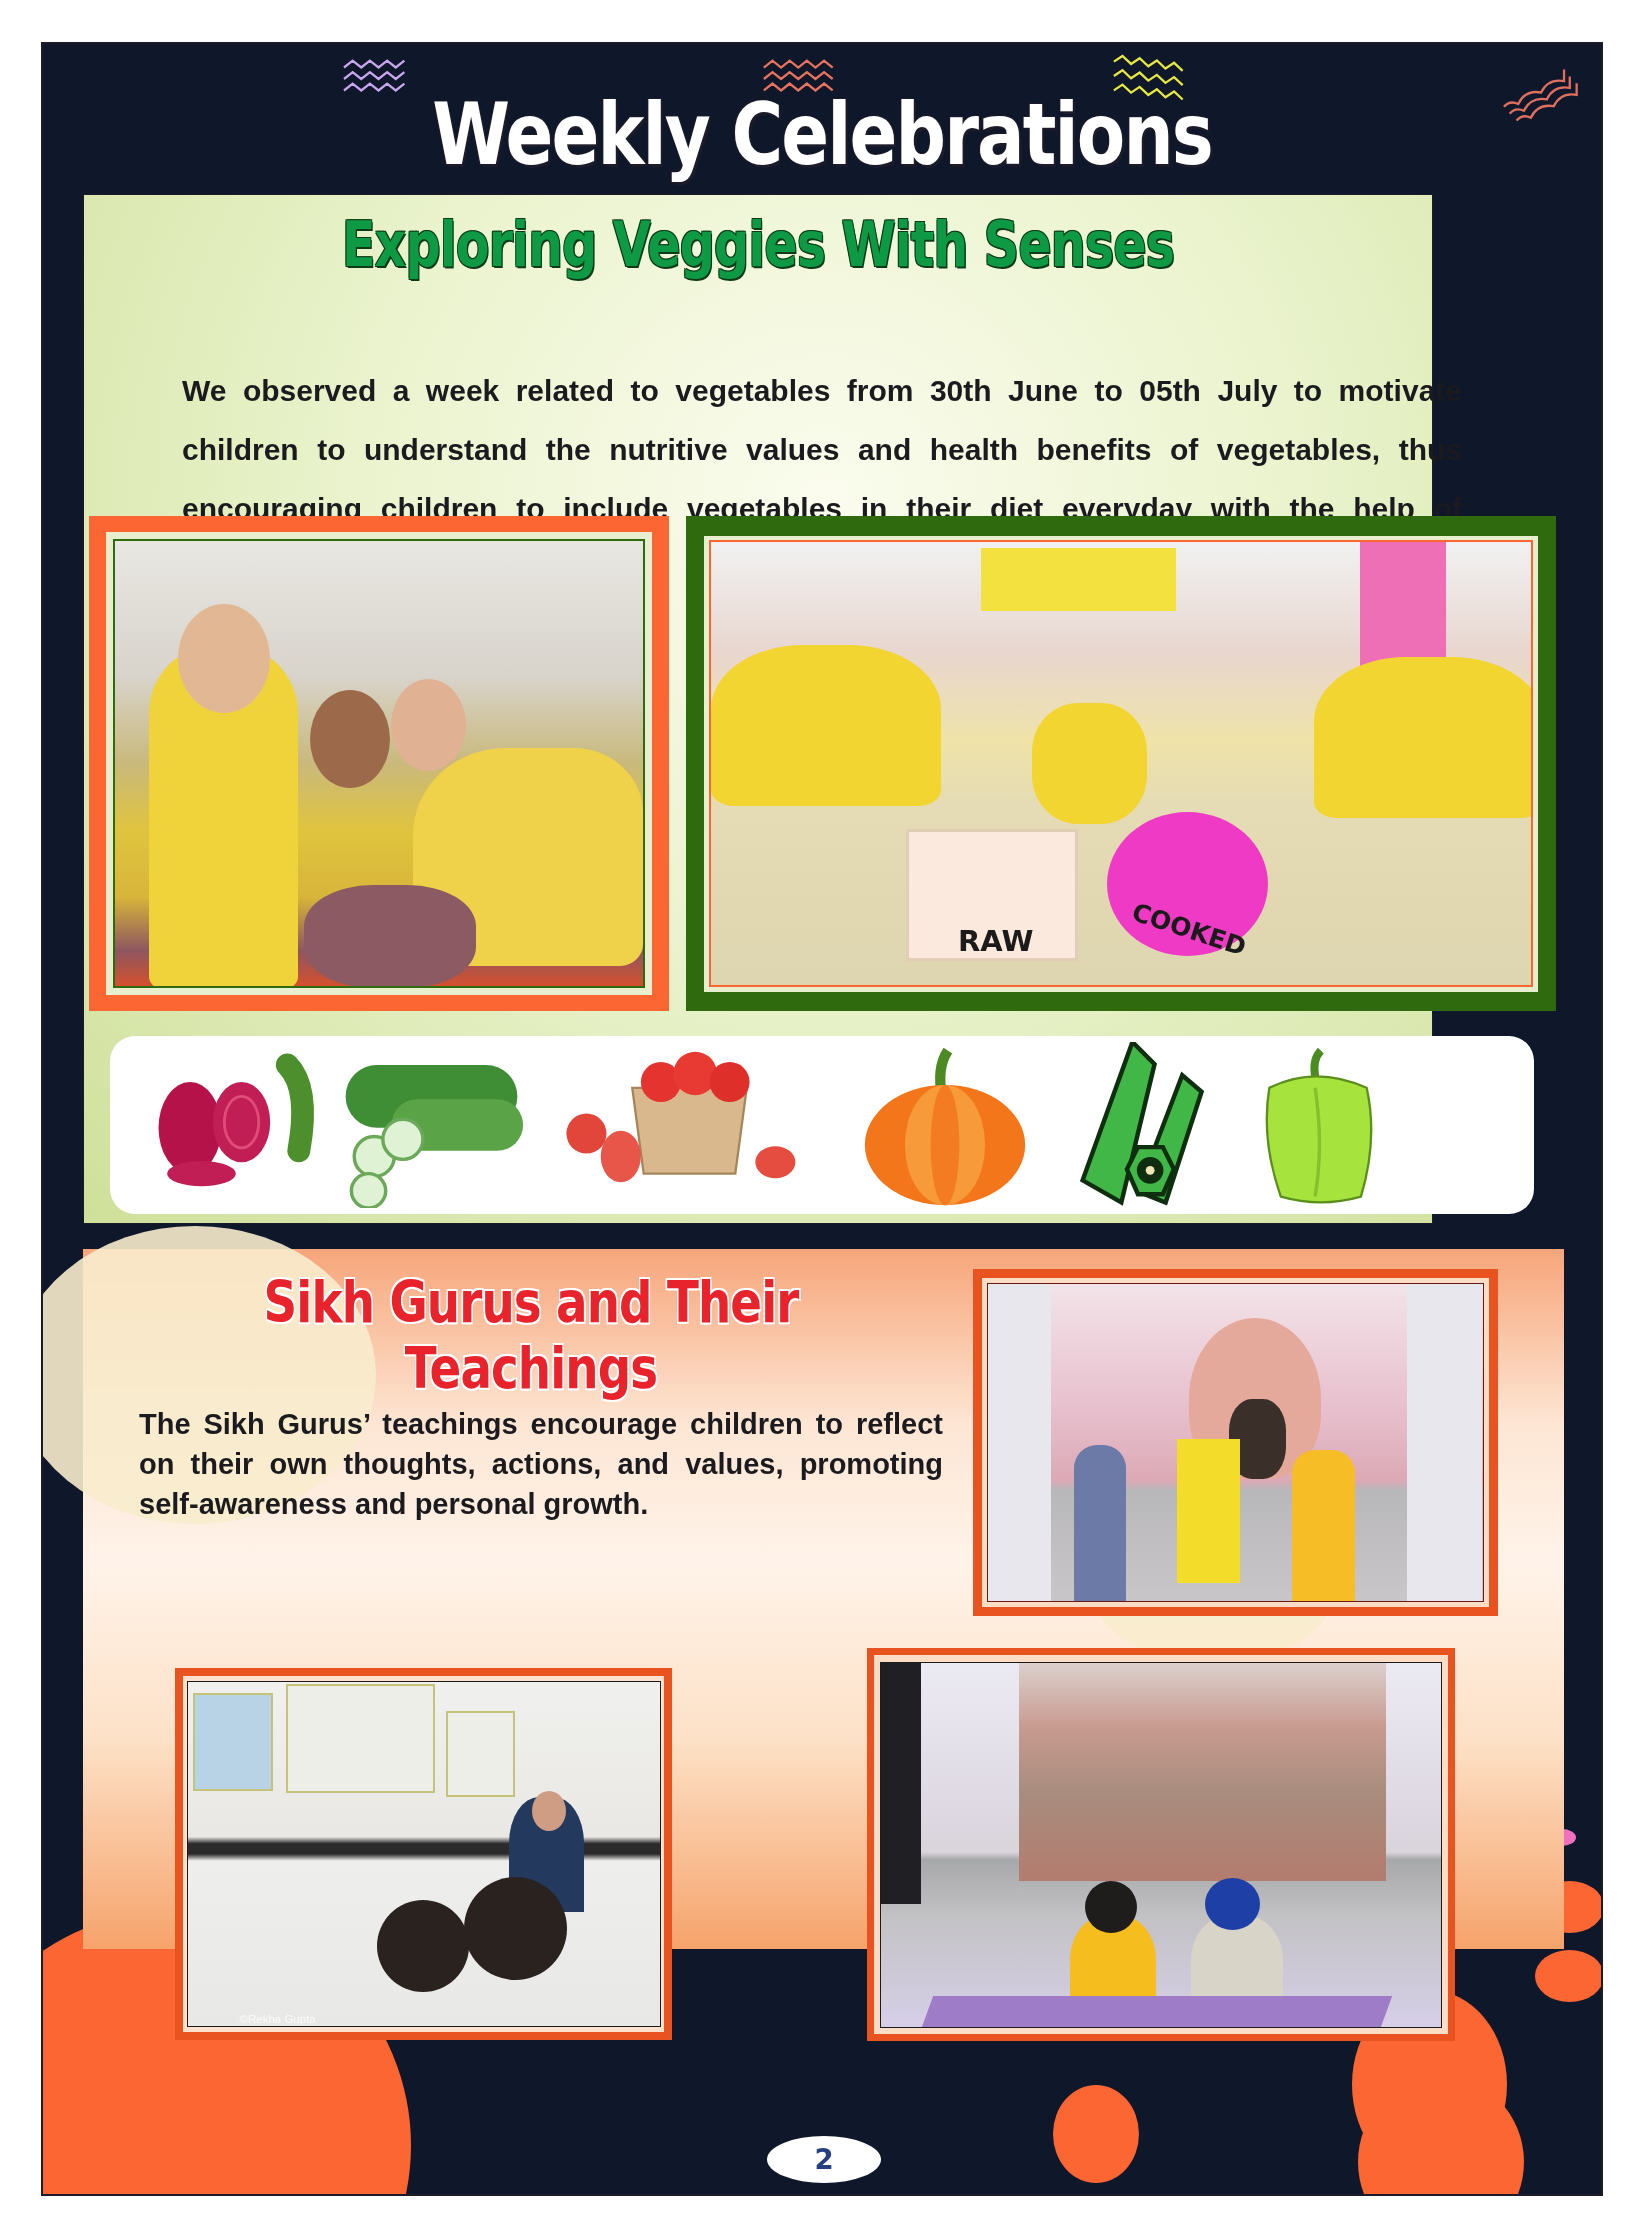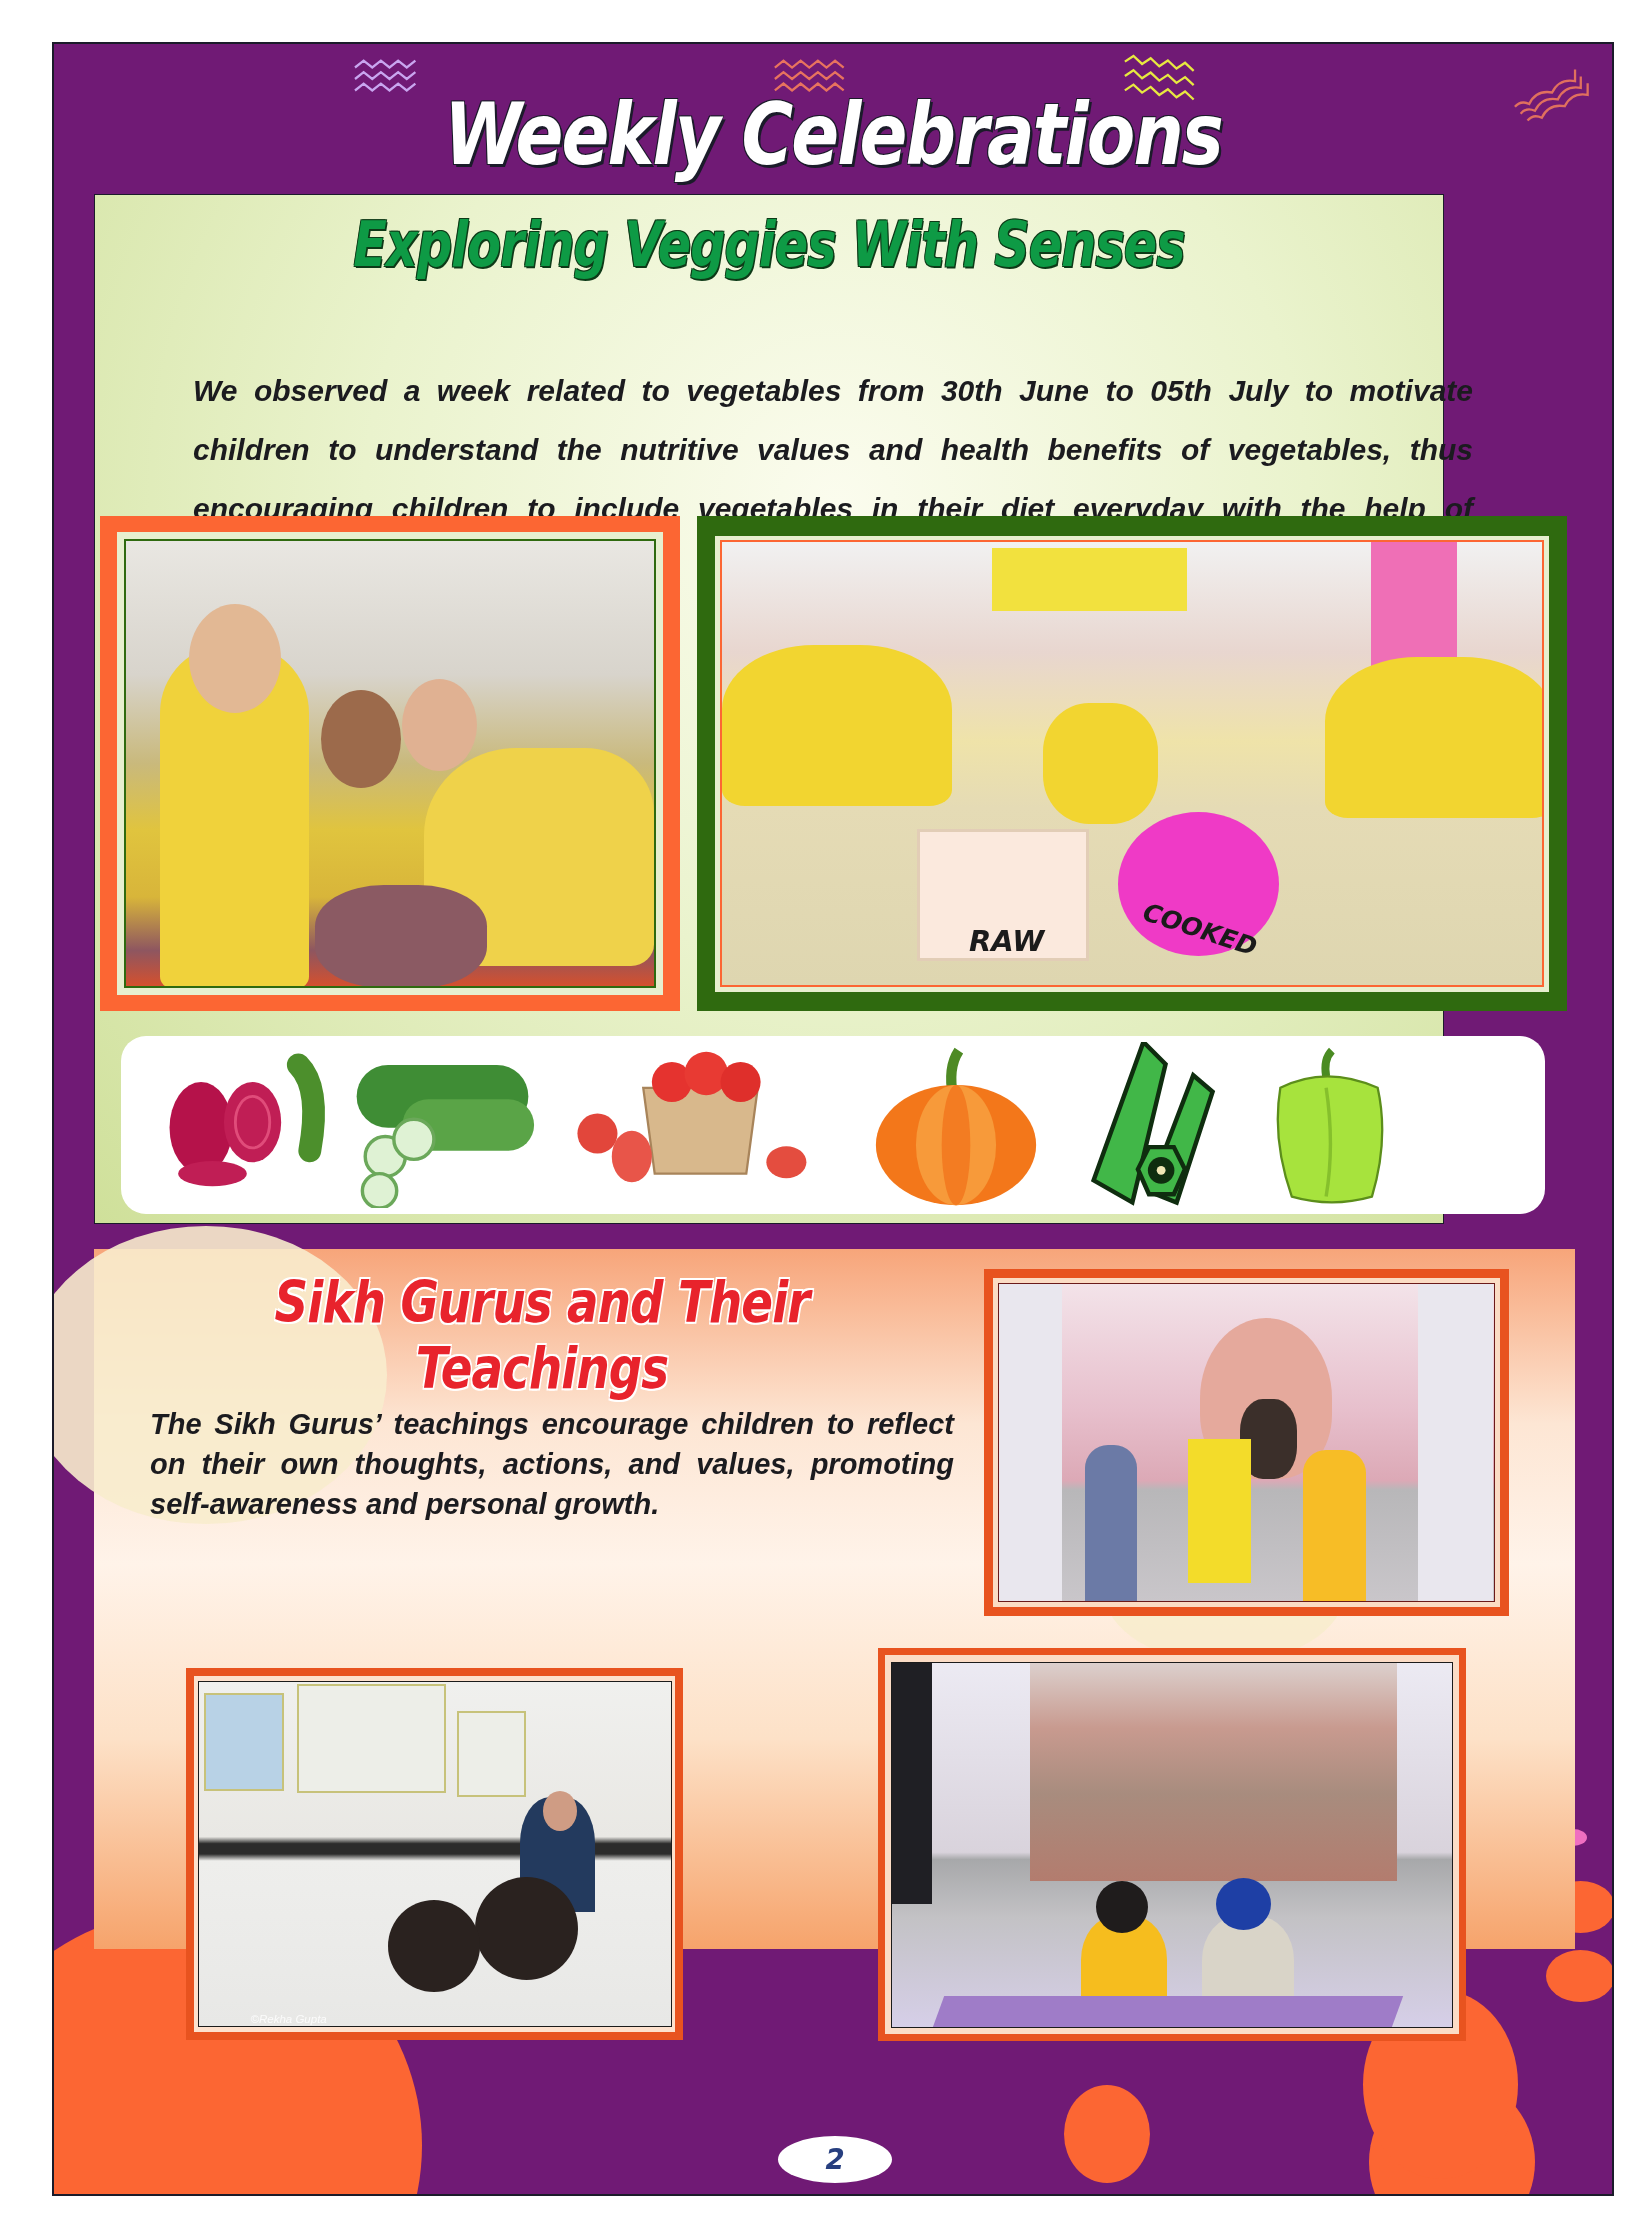--- a/index.html
+++ b/index.html
@@ -1,21 +1,21 @@
 <!DOCTYPE html>
 <html style="font-size:9.2px"><head>
 <meta charset="utf-8">
 <style>
   * { box-sizing: border-box; margin: 0; padding: 0; }
   html, body { width: 1645px; height: 2239px; background: #ffffff; overflow: hidden; }
   body { position: relative; font-family: "Liberation Sans", sans-serif; }
 
   .page {
-    position: absolute; left: 52px; top: 42px; width: 1562px; height: 2154px;
-    background: #701a75; border: 2.3px solid #1b1b2a; overflow: hidden; font-style: italic;
+    position: absolute; left: 41px; top: 42px; width: 1562px; height: 2154px;
+    background: #0f172a; border: 2.3px solid #1b1b2a; overflow: hidden;
   }
   .squiggle { position: absolute; }
   .blob { position: absolute; border-radius: 50%; background: #fc6633; }
 
   .main-title {
     position: absolute; left: 0; right: 0; top: 40px; text-align: center;
     font-family: "DejaVu Sans", sans-serif; font-weight: bold; font-size: 86px;
     color: #ffffff; letter-spacing: -2.3px; transform: scaleX(0.82);
     text-shadow: 2.9px 2.9px 0 #1b1b2a, -1.1px -1.1px 0 #1b1b2a, 1.1px -1.1px 0 #1b1b2a, -1.1px 1.1px 0 #1b1b2a;
   }

